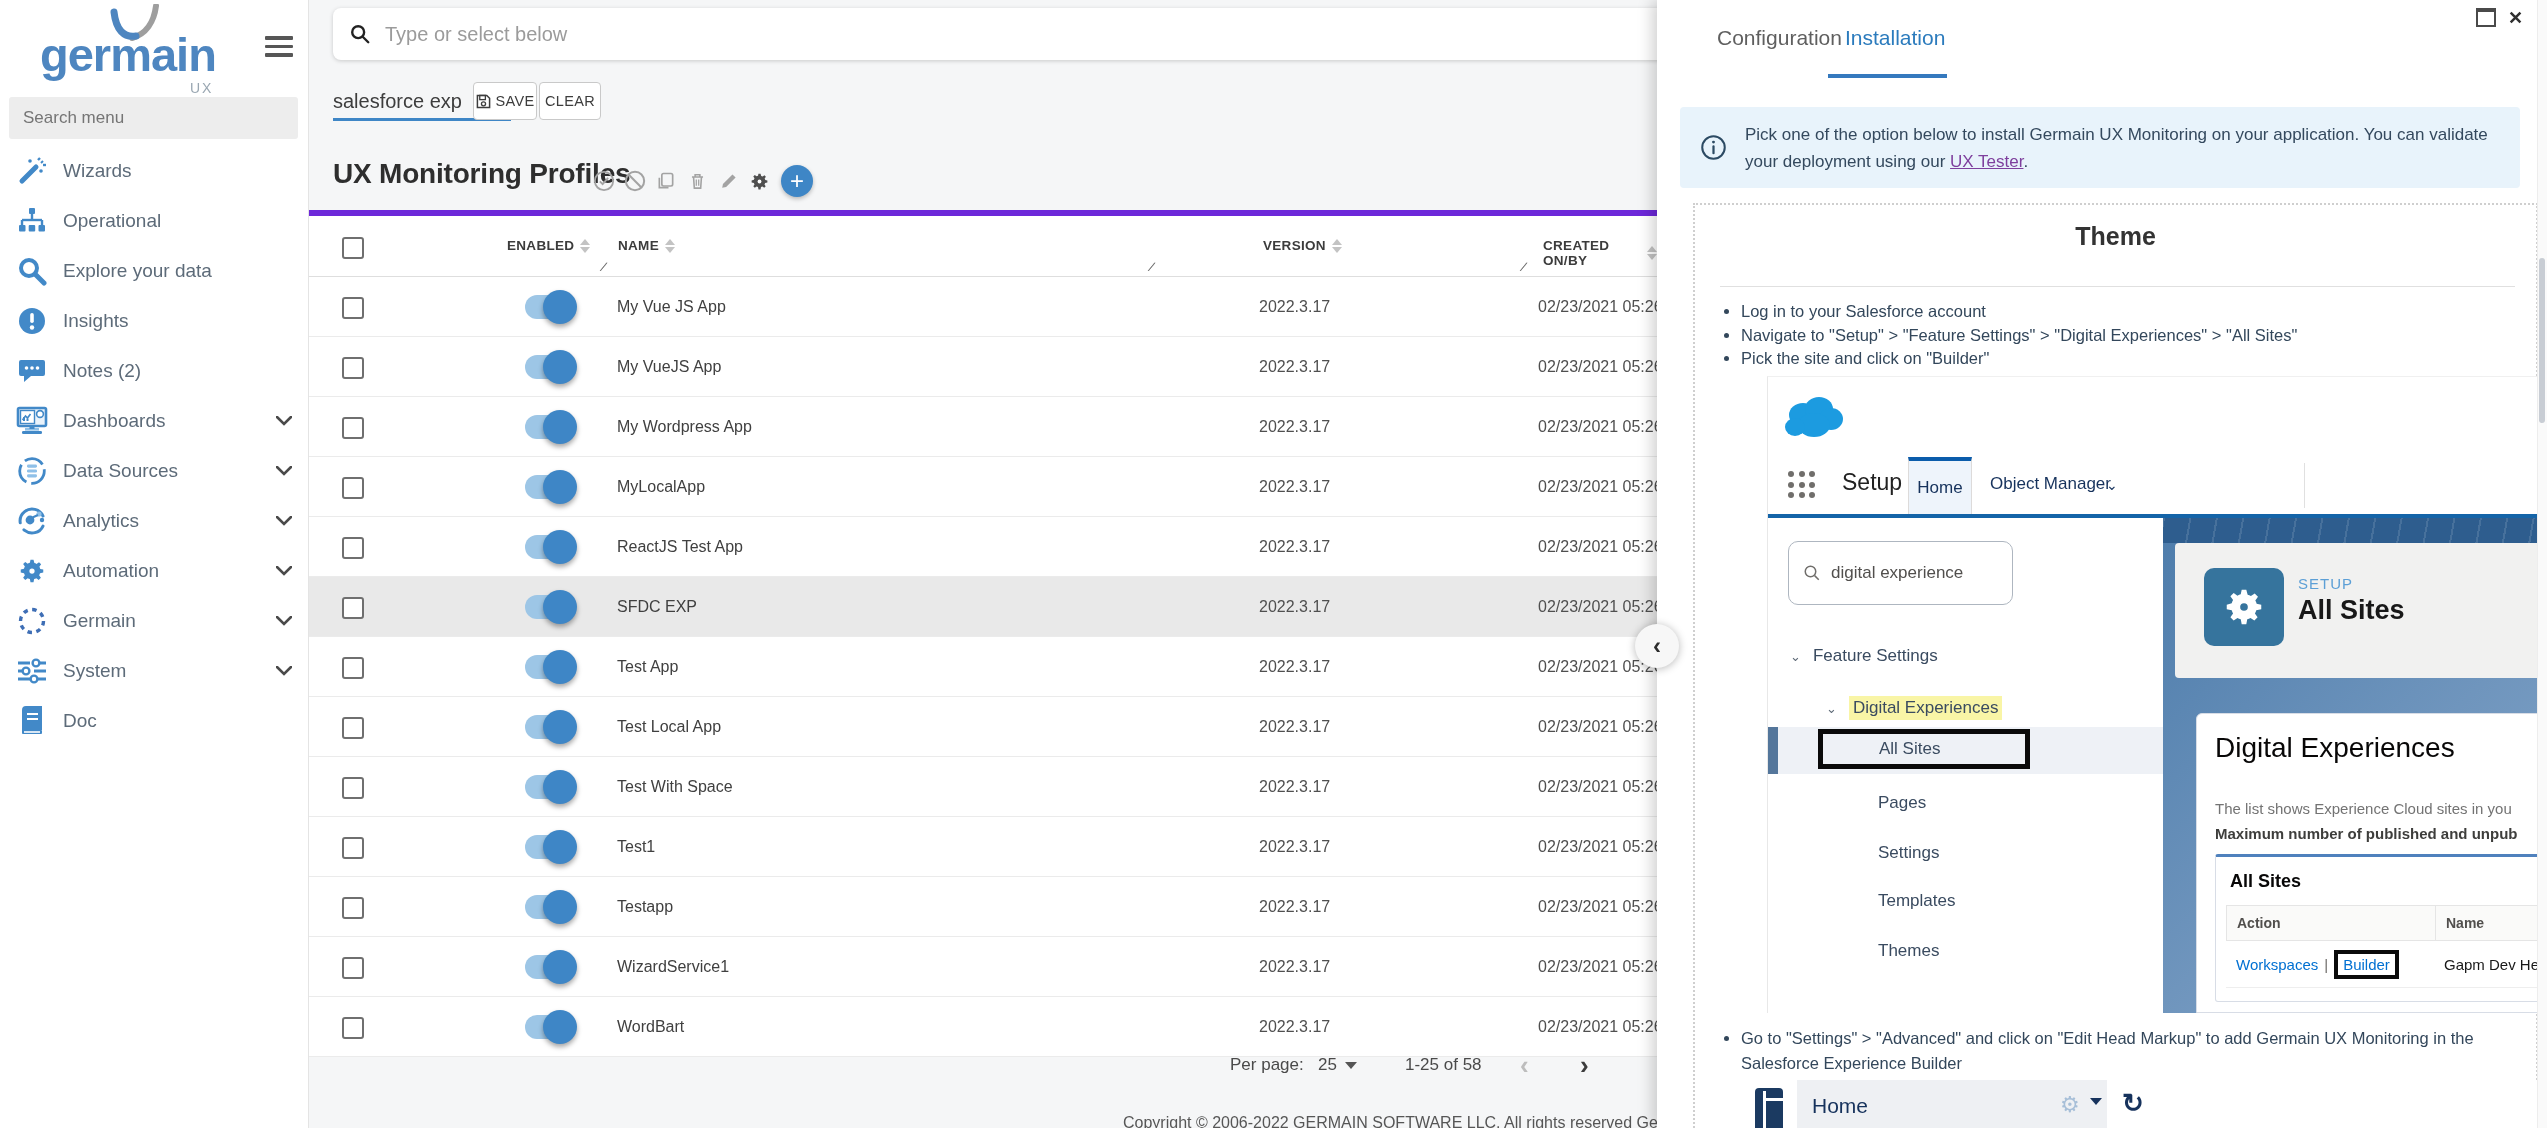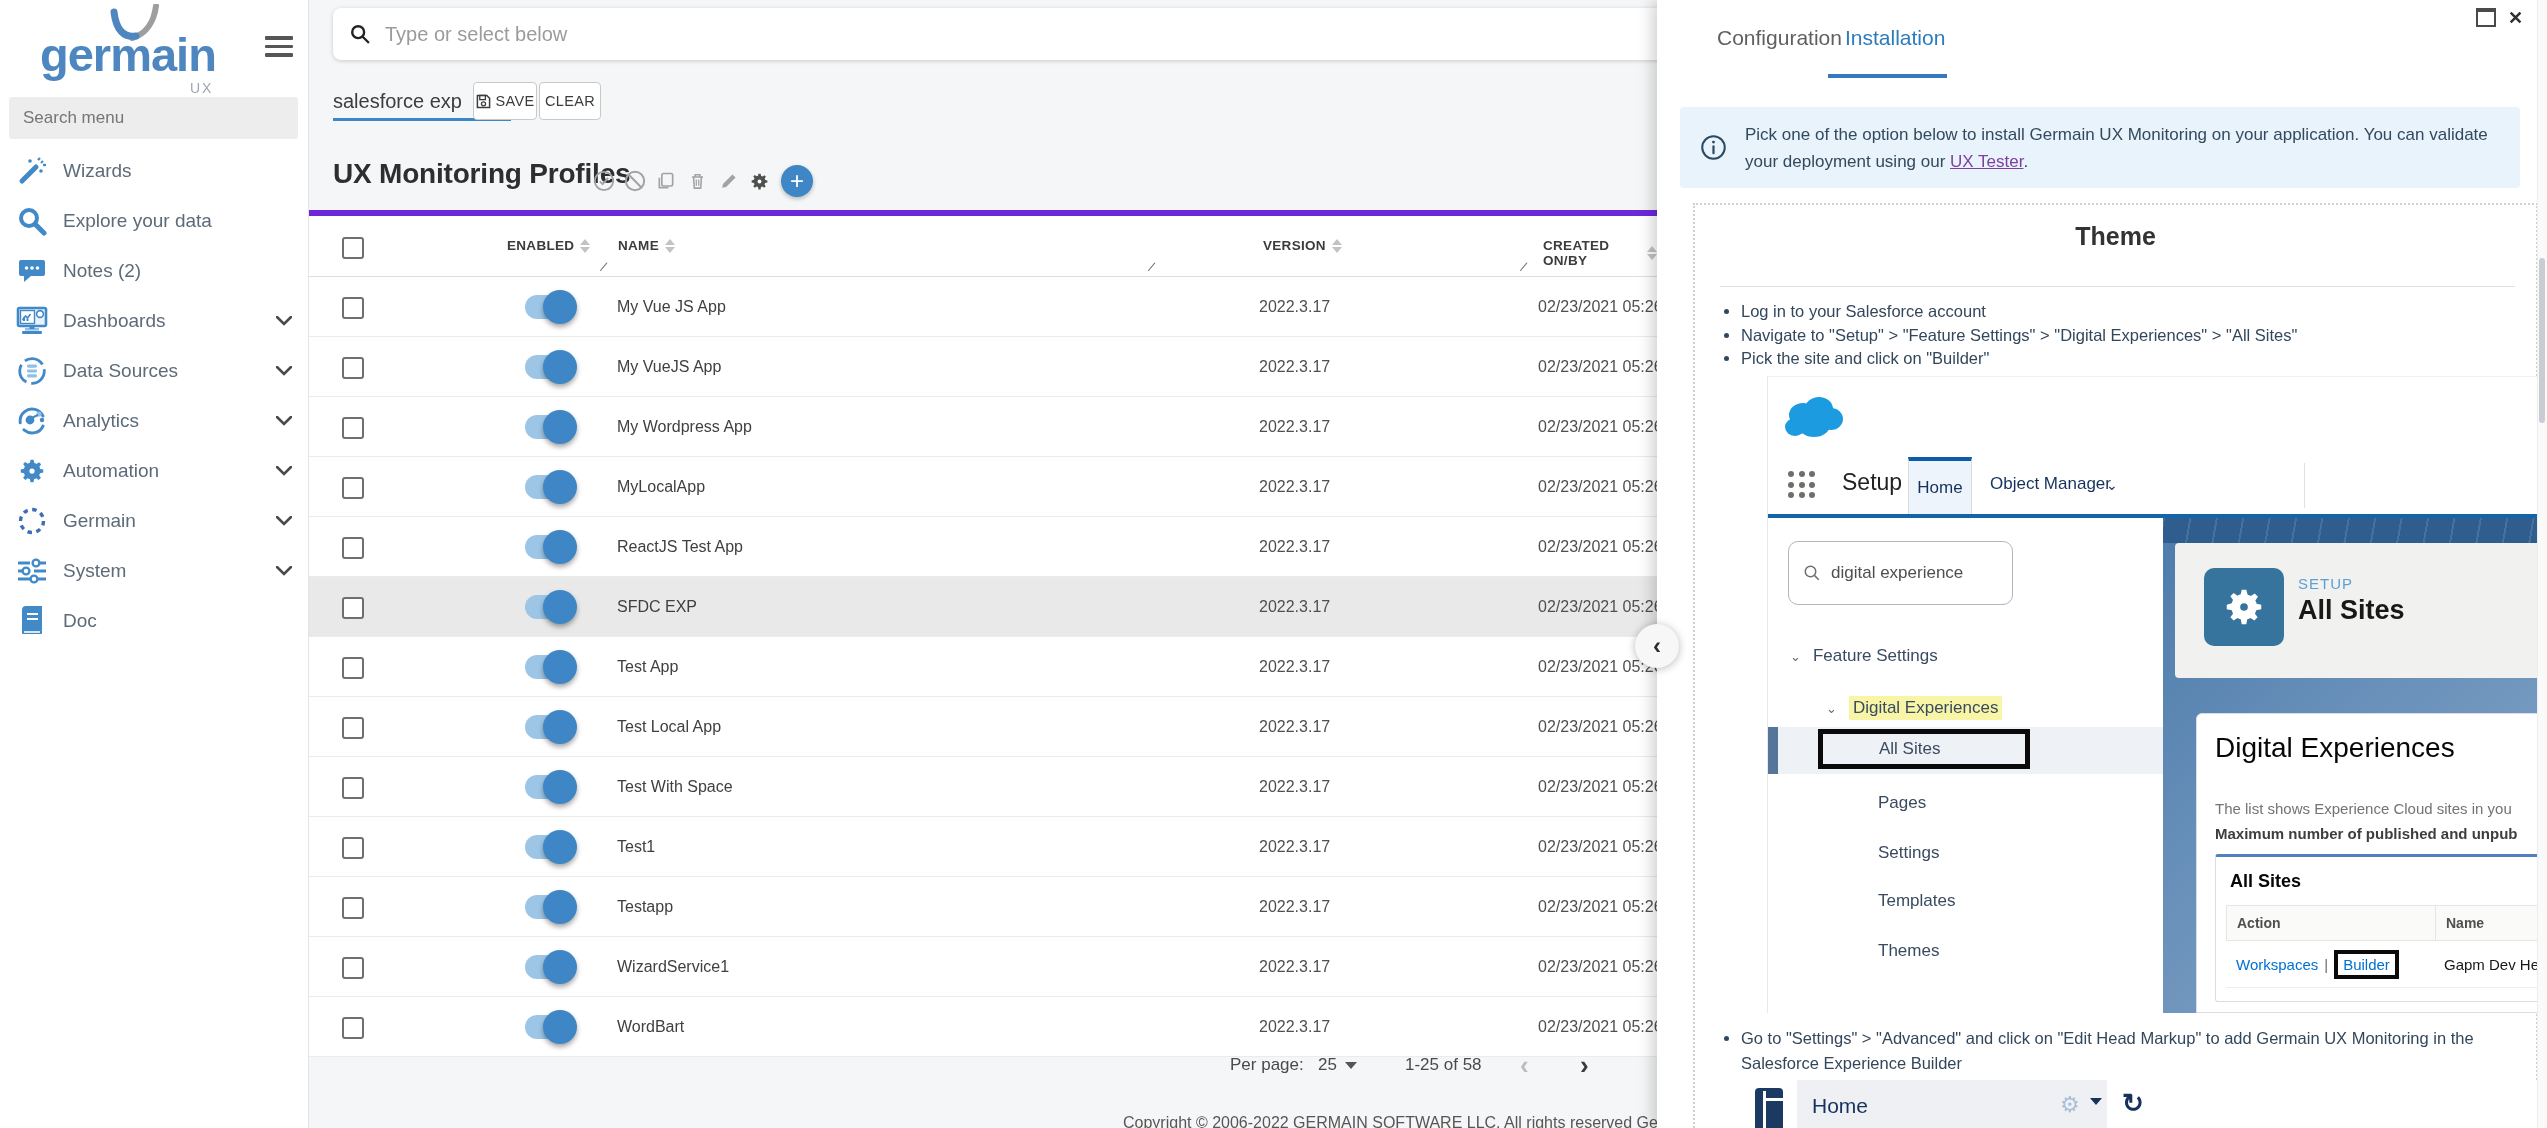--- a/index.html
+++ b/index.html
@@ -217,25 +217,50 @@
               <line x1="24" y1="7" x2="26" y2="5" stroke="#4289c8" stroke-width="2"></line>
               <circle cx="24" cy="15" r="1.8" fill="#4289c8"></circle>
               <circle cx="13" cy="5" r="1.8" fill="#4289c8"></circle>
             </svg>
           </span>
           <span>Wizards</span>
         </div>
         <div class="menu-item">
           <span class="mi-icon">
             <svg width="30" height="30" viewBox="0 0 30 30">
+              <rect x="12" y="2" width="6" height="6" rx="1" fill="#4289c8"></rect>
+              <line x1="15" y1="8" x2="15" y2="14" stroke="#4289c8" stroke-width="2.4"></line>
+              <line x1="5" y1="14" x2="25" y2="14" stroke="#4289c8" stroke-width="2.4"></line>
+              <line x1="5" y1="14" x2="5" y2="19" stroke="#4289c8" stroke-width="2.4"></line>
+              <line x1="25" y1="14" x2="25" y2="19" stroke="#4289c8" stroke-width="2.4"></line>
+              <rect x="2" y="19" width="6.5" height="6.5" rx="1" fill="#4289c8"></rect>
+              <rect x="11.7" y="19" width="6.5" height="6.5" rx="1" fill="#4289c8"></rect>
+              <rect x="21.5" y="19" width="6.5" height="6.5" rx="1" fill="#4289c8"></rect>
+            </svg>
+          </span>
+          <span>Operational</span>
+        </div>
+        <div class="menu-item">
+          <span class="mi-icon">
+            <svg width="30" height="30" viewBox="0 0 30 30">
               <circle cx="12" cy="12" r="8" stroke="#4289c8" stroke-width="4" fill="none"></circle>
               <line x1="18.5" y1="18.5" x2="27" y2="27" stroke="#4289c8" stroke-width="5" stroke-linecap="round"></line>
             </svg>
           </span>
           <span>Explore your data</span>
+        </div>
+        <div class="menu-item">
+          <span class="mi-icon">
+            <svg width="30" height="30" viewBox="0 0 30 30">
+              <circle cx="15" cy="15" r="13" fill="#4289c8"></circle>
+              <rect x="13.2" y="7" width="3.6" height="10" rx="1.8" fill="#fff"></rect>
+              <circle cx="15" cy="21.5" r="2.2" fill="#fff"></circle>
+            </svg>
+          </span>
+          <span>Insights</span>
         </div>
         <div class="menu-item">
           <span class="mi-icon">
             <svg width="30" height="30" viewBox="0 0 30 30">
               <path d="M4 4 h22 a2 2 0 0 1 2 2 v12 a2 2 0 0 1 -2 2 H14 l-7 6 v-6 H4 a2 2 0 0 1 -2 -2 V6 a2 2 0 0 1 2 -2 Z" fill="#4289c8"></path>
               <circle cx="9.5" cy="12" r="1.8" fill="#fff"></circle>
               <circle cx="15" cy="12" r="1.8" fill="#fff"></circle>
               <circle cx="20.5" cy="12" r="1.8" fill="#fff"></circle>
             </svg>
           </span>

